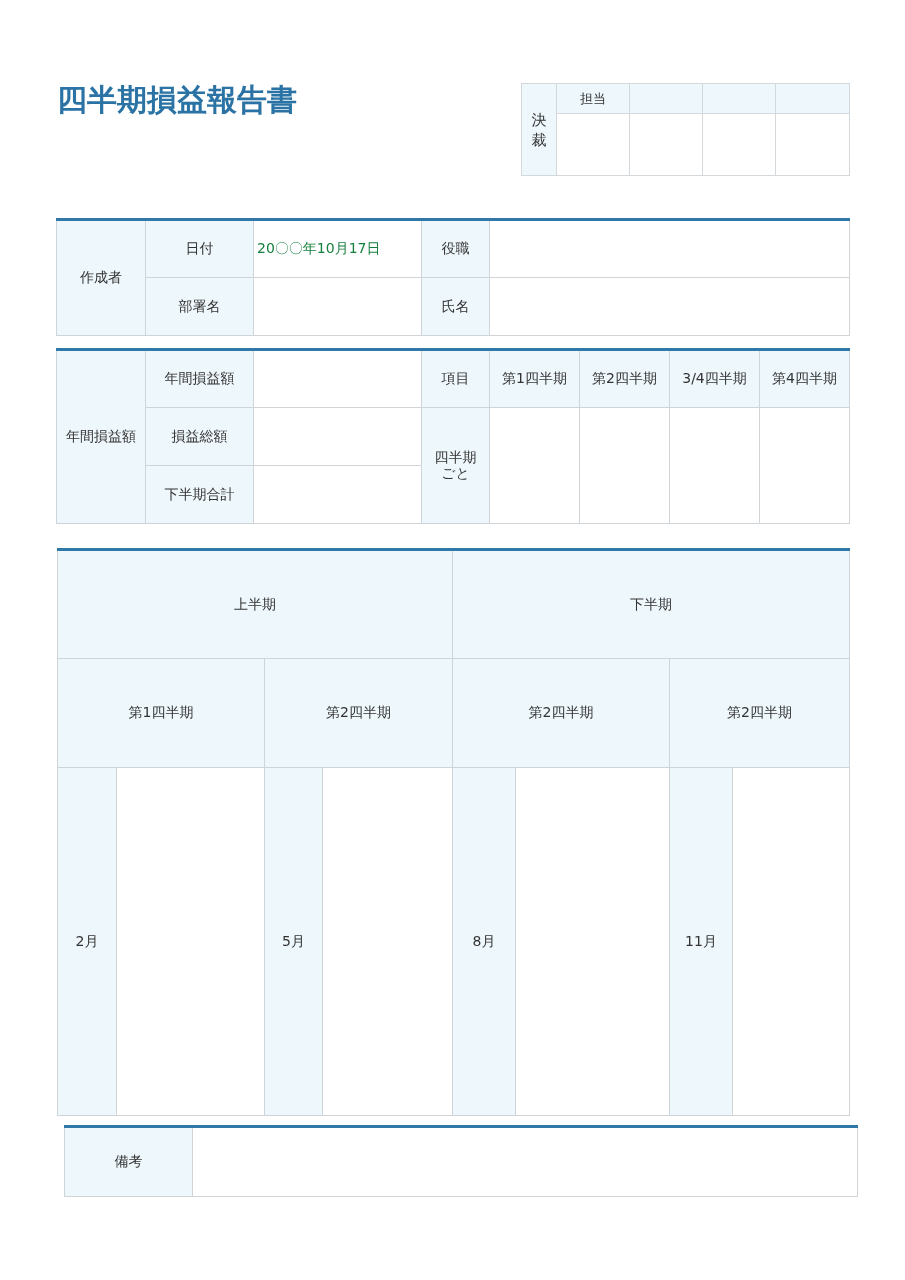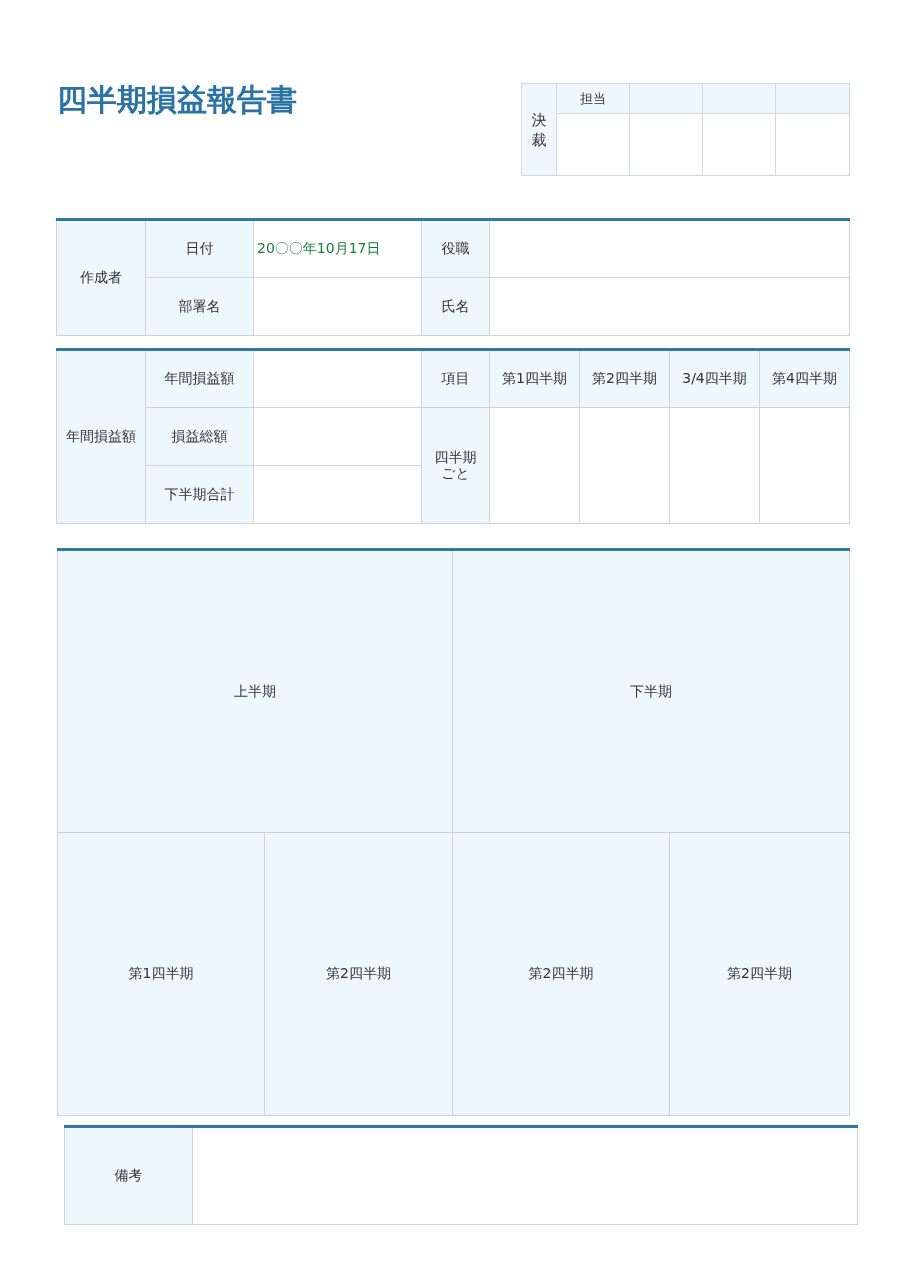--- a/index.html
+++ b/index.html
@@ -141,24 +141,34 @@
       <tr style="height:49px">
     <td class="h" colspan="4">上半期</td>
     <td class="h" colspan="4">下半期</td>
   </tr>
   <tr style="height:49px">
     <td class="h" colspan="2">第1四半期</td>
     <td class="h" colspan="2">第2四半期</td>
     <td class="h" colspan="2">第2四半期</td>
     <td class="h" colspan="2">第2四半期</td>
   </tr>
+  <tr style="height:156px">
+    <td class="h">2月</td>
+    <td></td>
+    <td class="h">5月</td>
+    <td></td>
+    <td class="h">8月</td>
+    <td></td>
+    <td class="h">11月</td>
+    <td></td>
+  </tr>
 </tbody>
   </table>
 
-<table class="abs topline" style="left:64px; top:1125px; width:793px; height:100px;">
+<table class="abs topline" style="left:64px; top:1125px; width:793px; height:72px;">
   <colgroup>
       <col style="width:128px">
       <col style="width:665px">
     </colgroup>
   <tbody>
       <tr>
     <td class="h">備考</td>
     <td></td>
   </tr>
 </tbody>

